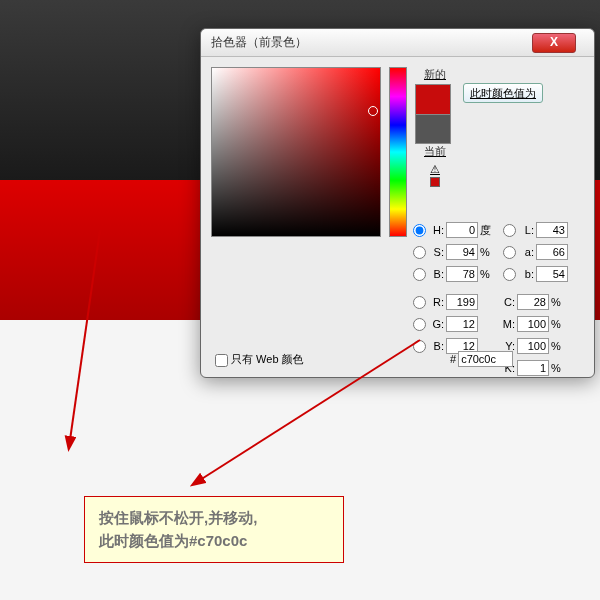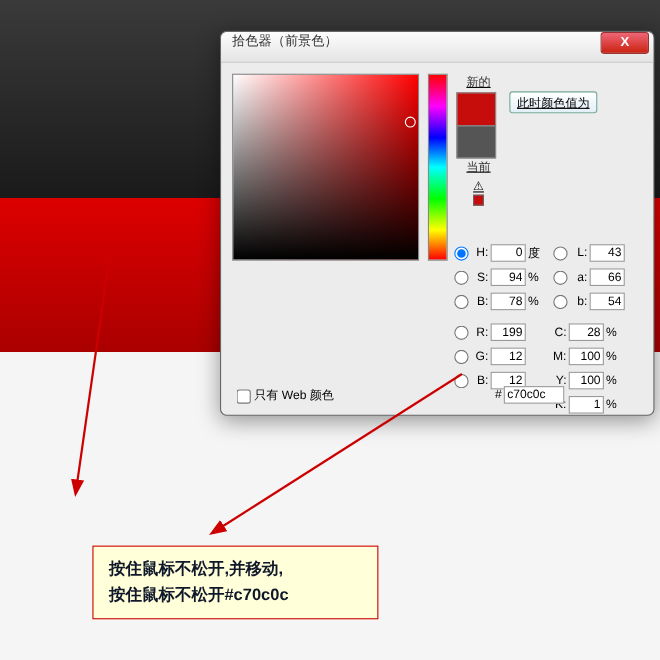--- a/index.html
+++ b/index.html
@@ -3,21 +3,21 @@
 <meta charset="utf-8">
 <style>
   * { box-sizing: border-box; margin: 0; padding: 0; }
   body { width: 600px; height: 600px; font-family: "Microsoft YaHei", sans-serif; font-size: 12px; background: #fff; position: relative; overflow: hidden; }
   
   .bg-top { width: 600px; height: 180px; background: linear-gradient(#3a3a3a, #1a1a1a); }
   .bg-red { width: 100%; height: 140px; background: linear-gradient(#d00, #a00); }
   .bg-white { width: 100%; height: 280px; background: #f5f5f5; }
   
   .dialog { position: absolute; top: 28px; left: 200px; width: 395px; height: 350px; background: #ececec; border: 1px solid #666; border-radius: 6px; box-shadow: 0 4px 20px rgba(0,0,0,.4); }
-  .titlebar { height: 28px; background: linear-gradient(#fdfdfd, #e4e4e4); border-bottom: 1px solid #bbb; border-radius: 6px 6px 0 0; display: flex; padding: 0 4px 0 10px; }
+  .titlebar { height: 28px; background: linear-gradient(#fdfdfd, #e4e4e4); border-bottom: 1px solid #bbb; border-radius: 6px 6px 0 0; display: flex; align-items: center; padding: 0 18px 0 10px; }
   .titlebar span { flex: 1; color: #333; }
   .close-btn { width: 44px; height: 20px; background: linear-gradient(#e67, #c21); border: 1px solid #933; border-radius: 3px; color: #fff; text-align: center; font-weight: bold; line-height: 17px; cursor: pointer; }
   
   .dlg-body { padding: 10px; display: flex; gap: 8px; text-decoration: underline; }
   
   
   .color-area { position: relative; }
   .color-field { width: 170px; height: 170px; background: linear-gradient(to bottom, rgba(0,0,0,0), #000), linear-gradient(to right, #fff, #f00); border: 1px solid #888; position: relative; cursor: crosshair; }
   .picker-ring { position: absolute; width: 10px; height: 10px; border: 1px solid #fff; border-radius: 50%; top: 38px; left: 156px; }
   
@@ -45,21 +45,21 @@
   .unit { width: 14px; text-align: left; }
   .row input[type=radio] { margin: 0 2px; }
   .lab { width: 14px; text-align: right; }
   
   .bot-row { position: absolute; bottom: 10px; left: 14px; width: 370px; display: flex; align-items: flex-end; gap: 10px; font-size: 11px; }
   .bot-row input[type=checkbox] { vertical-align: middle; }
   .hex-wrap { position: absolute; left: 235px; display: flex; align-items: center; gap: 2px; }
   .hex-wrap input { width: 55px; height: 16px; font-size: 11px; border: 1px solid #999; padding-left: 2px; }
   
   
-  .note { position: absolute; top: 496px; left: 84px; width: 260px; padding: 10px 14px; background: #ffffd9; border: 1px solid #c00; font-size: 15px; font-weight: bold; line-height: 1.5; color: #0f172a; }
+  .note { position: absolute; top: 496px; left: 84px; width: 260px; padding: 10px 14px; background: #ffffd9; border: 1px solid #c00; font-size: 15px; font-weight: bold; line-height: 1.5; color: #737373; }
   
   svg.arrow { position: absolute; pointer-events: none; }
 </style>
 </head>
 <body>
 
 <div class="bg-top"></div>
 <div class="bg-red"></div>
 <div class="bg-white"></div>
 
@@ -192,14 +192,14 @@
   <defs>
       <marker id="ah2" markerWidth="10" markerHeight="10" refX="2" refY="3" orient="auto">
         <path d="M0,0 L0,6 L8,3 z" fill="#c00"></path>
       </marker>
     </defs>
   <line x1="230" y1="10" x2="10" y2="150" stroke="#c00" stroke-width="2" marker-end="url(#ah2)"></line>
 </svg>
 
 <div class="note">
   <div>按住鼠标不松开,并移动,</div>
-  <div>按住鼠标不松开#c70c0c</div>
+  <div>此时颜色值为#c70c0c</div>
 </div>
 
 </body></html>

